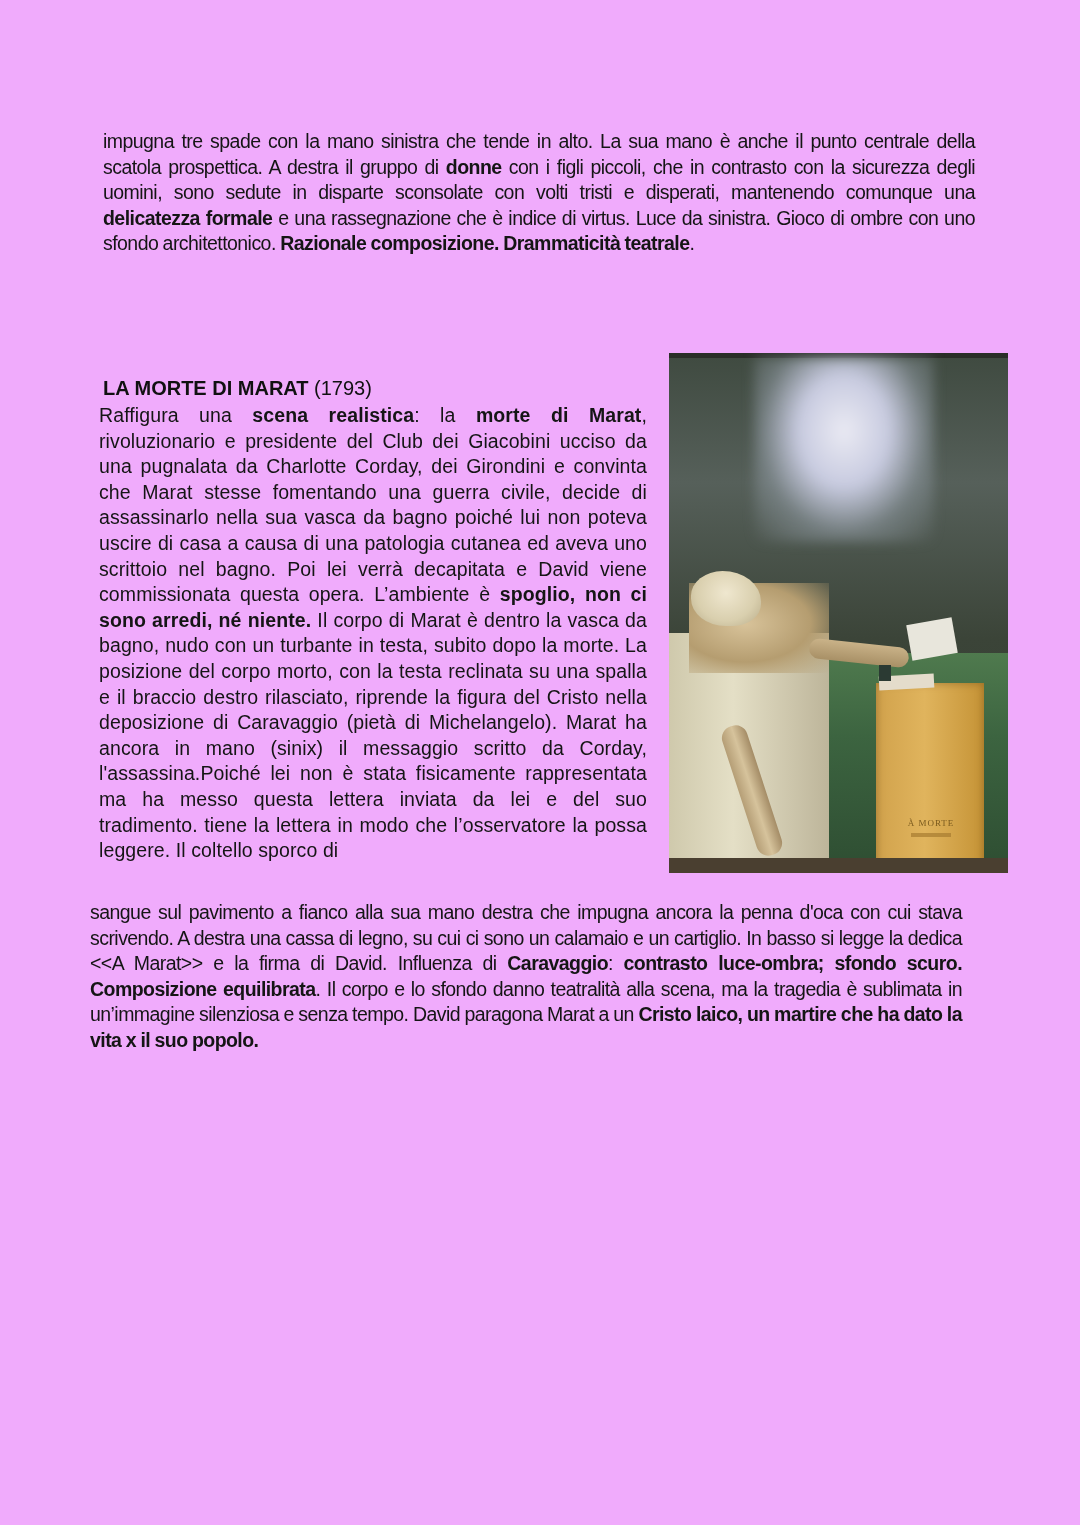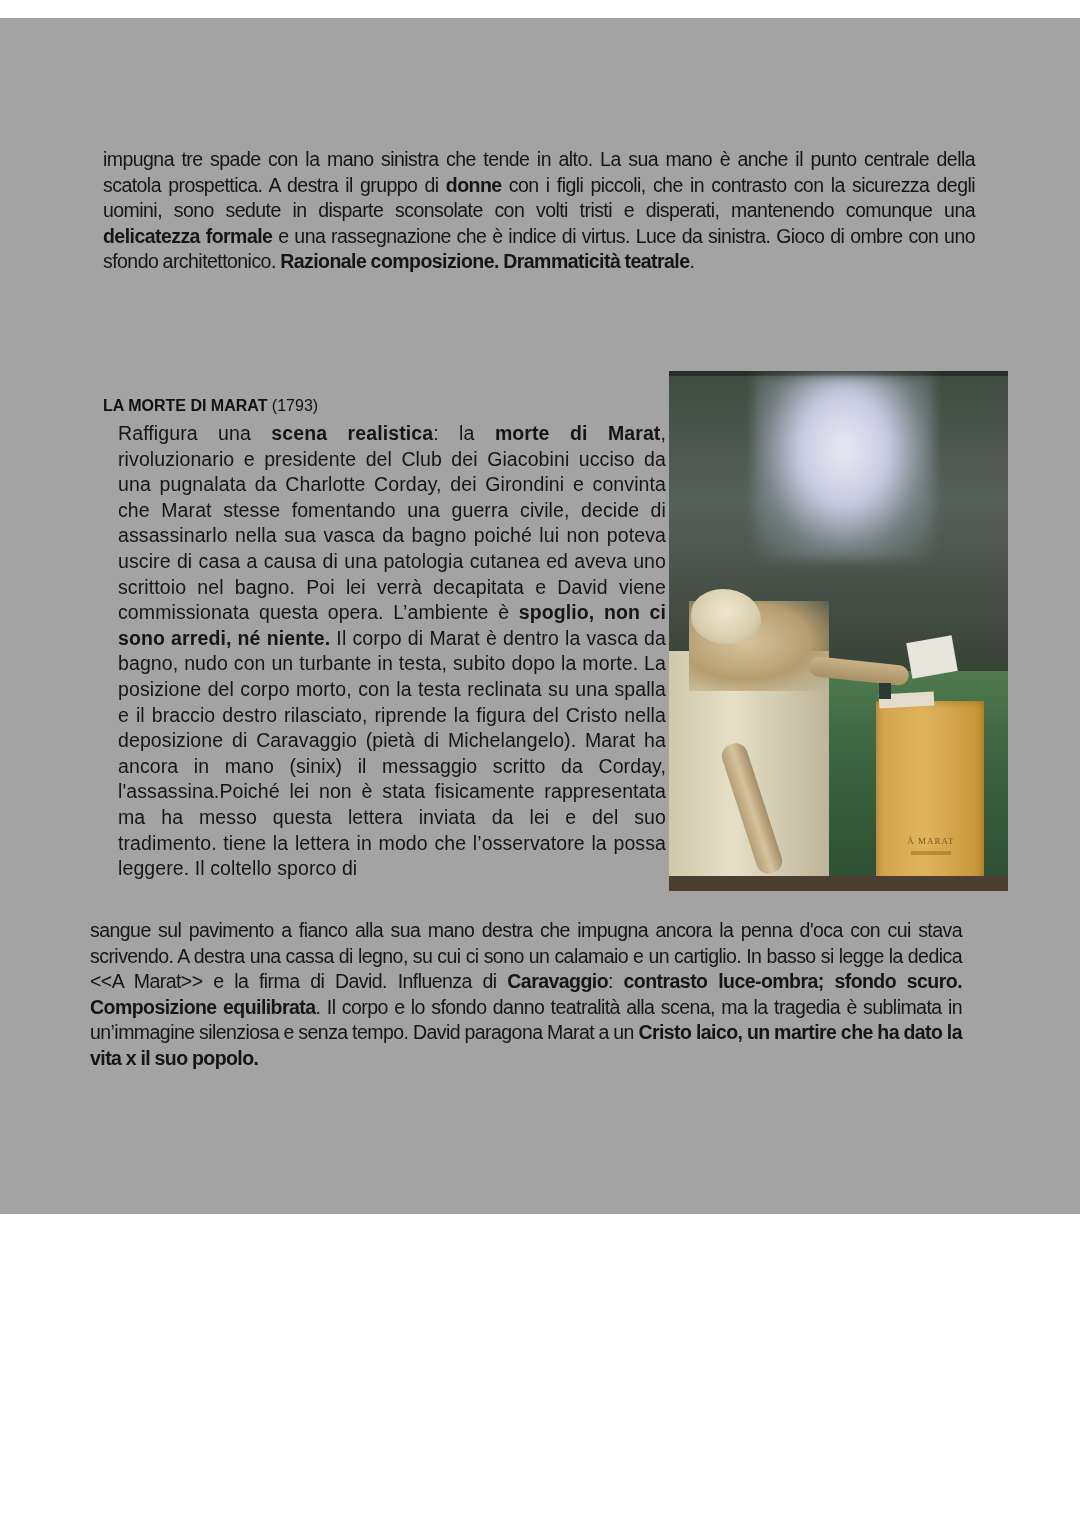--- a/index.html
+++ b/index.html
@@ -1,36 +1,36 @@
 <!DOCTYPE html>
 <html><head>
   <meta charset="utf-8">
   <style>
     html, body { margin: 0; padding: 0; background: #ffffff; }
     body { width: 1080px; height: 1525px; position: relative; overflow: hidden; color: #111; }
-    .page { position: absolute; left: 0; top: 0; width: 1080px; height: 1196px; background: #a3a3a3; margin-top: 18px; }
+    .page { position: absolute; left: 0; top: 0; width: 1080px; height: 1525px; background: #f0abfc; }
     .para {
       position: absolute;
       font-family: "Liberation Sans", sans-serif;
       font-size: 19.5px;
       line-height: 25.6px;
       text-align: justify;
       color: #151515;
     }
     .condensed { letter-spacing: -0.55px; word-spacing: -0.5px; transform-origin: left top; }
     .para b { font-weight: bold; }
     #intro { left: 103px; top: 129px; width: 872px; }
     #marat-title {
       position: absolute; left: 103px; top: 374px;
       font-family: "Liberation Sans", sans-serif;
-      font-size: 16px; line-height: 28px; color: #111; margin: 0;
+      font-size: 20px; line-height: 28px; color: #111; margin: 0;
     }
     #marat-title .t { font-weight: bold; }
     #marat-title .y { font-weight: normal; }
-    #marat-body-a { left: 118px; top: 403px; width: 548px; letter-spacing: 0.1px; }
+    #marat-body-a { left: 99px; top: 403px; width: 548px; letter-spacing: 0.1px; }
     #marat-body-b { left: 90px; top: 900px; width: 872px; }
     .painting {
       position: absolute; left: 669px; top: 353px; width: 339px; height: 520px;
       overflow: hidden;
       background: linear-gradient(180deg, #3f4a40 0%, #56605a 25%, #3b4438 55%, #2f3a2e 100%);
     }
     .light {
       position: absolute; left: 85px; top: 4px; width: 180px; height: 185px;
       background: radial-gradient(ellipse at 50% 40%, #eaeaf3 0%, #c8cbe0 35%, rgba(150,160,170,0.5) 65%, rgba(80,90,85,0) 100%);
       filter: blur(6px);
@@ -99,20 +99,20 @@
     <div class="table-cloth"></div>
     <div class="sheet"></div>
     <div class="body-fig"></div>
     <div class="turban"></div>
     <div class="arm"></div>
     <div class="letter"></div>
     <div class="hanging-arm"></div>
     <div class="crate"></div>
     <div class="crate-paper"></div>
     <div class="inkwell"></div>
-    <div class="dedication">À MARAT</div>
+    <div class="dedication">À MORTE</div>
     <div class="signature"></div>
     <div class="floor"></div>
   </div>
 
   <p class="para condensed" id="marat-body-b" style="margin:0"><span>sangue sul pavimento a fianco alla sua mano destra che impugna ancora la penna d'oca con cui stava scrivendo. A destra una cassa di legno, su cui ci sono un calamaio e un cartiglio. In basso si legge la dedica &lt;&lt;A Marat&gt;&gt; e la firma di David. Influenza di </span><b>Caravaggio</b><span>: </span><b>contrasto luce-ombra; sfondo scuro. Composizione equilibrata</b><span>. Il corpo e lo sfondo danno teatralità alla scena, ma la tragedia è sublimata in un’immagine silenziosa e senza tempo. David paragona Marat a un </span><b>Cristo laico, un martire che ha dato la vita x il suo popolo.</b></p>
 
 </div>
 
 </body></html>

